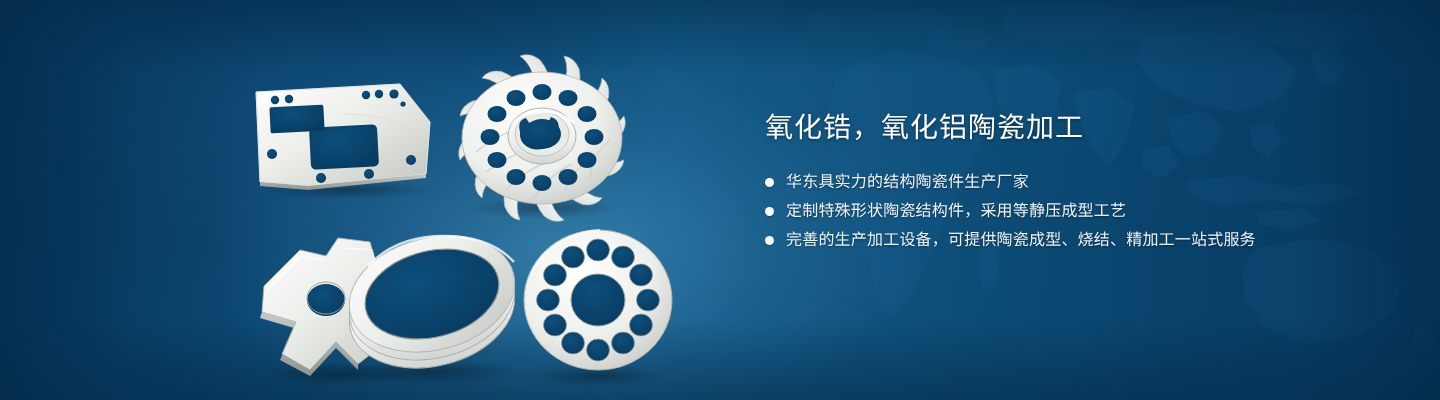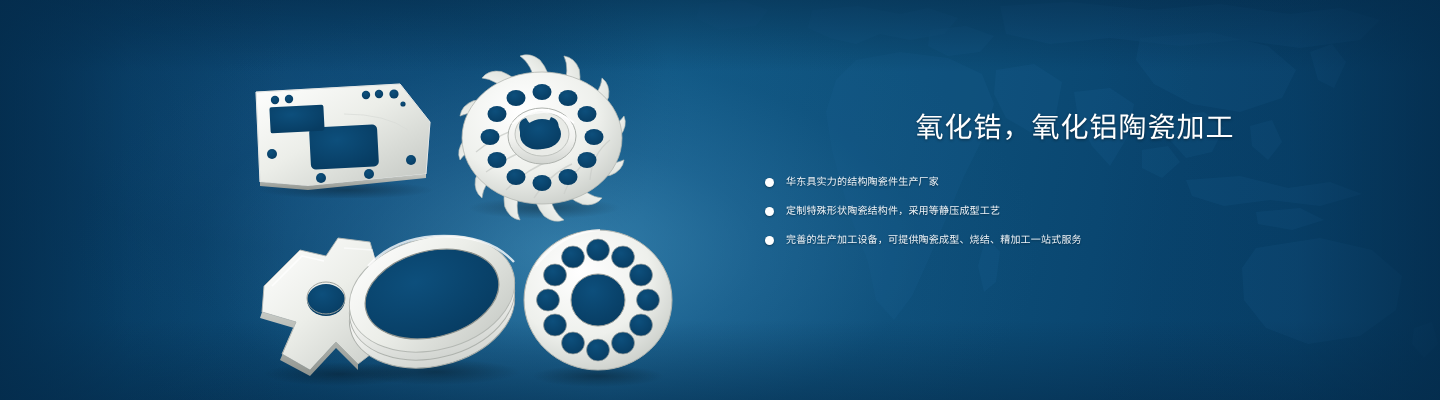--- a/index.html
+++ b/index.html
@@ -6,21 +6,20 @@
   html,body{margin:0;padding:0;}
   body{
     width:1440px;height:400px;overflow:hidden;
     font-family:"Liberation Sans","DejaVu Sans",sans-serif;
     background:#063f6b;
   }
 
   #banner{
     position:relative;width:1440px;height:400px;overflow:hidden;
     background:#d946ef;
-    text-align:center;
   }
 
   
   .bg-base{
     position:absolute;inset:0;
     background:linear-gradient(100deg,#073d66 0%,#0a4872 22%,#115a86 45%,#0d4f79 62%,#09446e 80%,#073f68 100%);
   }
   .bg-glow{
     position:absolute;inset:0;
     background:radial-gradient(ellipse 620px 330px at 560px 250px,
@@ -62,21 +61,21 @@
   .bullet{
     display:flex;align-items:center;
     margin-bottom:9px;white-space:nowrap;
   }
   .dot{
     width:9px;height:9px;border-radius:50%;
     background:#ffffff;flex:0 0 9px;margin-right:12px;
     box-shadow:0 1px 2px rgba(0,0,0,.35);
   }
   .bullet-text{
-    color:#eef4f9;font-size:10px;line-height:20px;letter-spacing:.2px;
+    color:#eef4f9;font-size:16px;line-height:20px;letter-spacing:.2px;
     text-shadow:0 1px 2px rgba(0,0,0,.40);
   }
 </style>
 </head>
 <body>
 
 <div id="banner">
 
   <div class="bg-base"></div>
   <div class="bg-glow2"></div>

